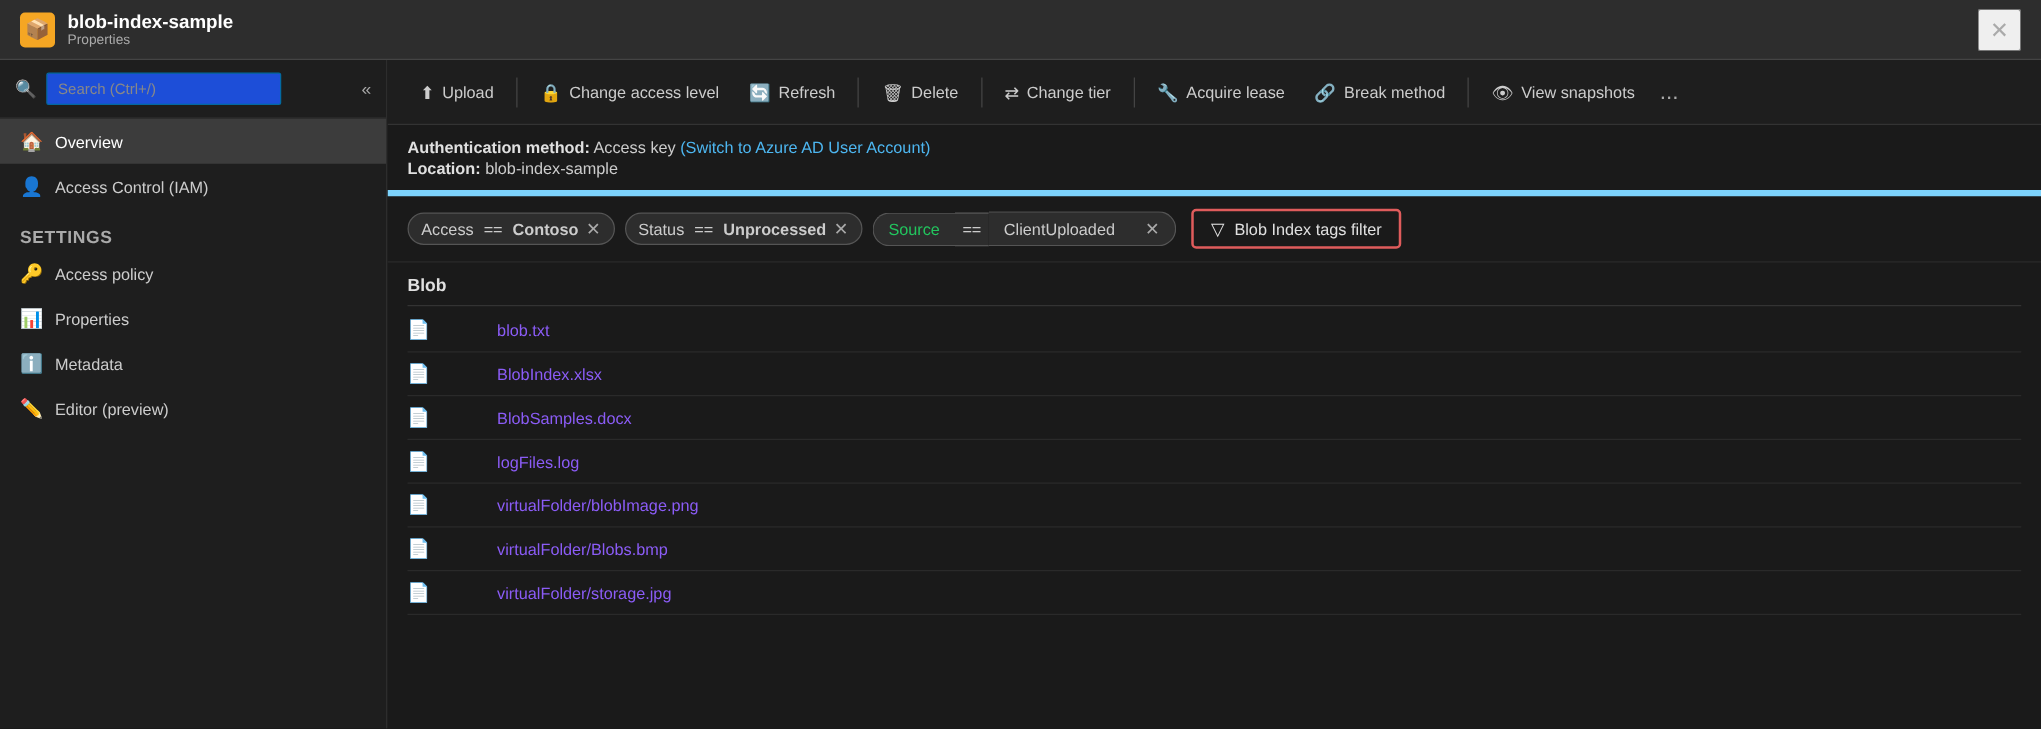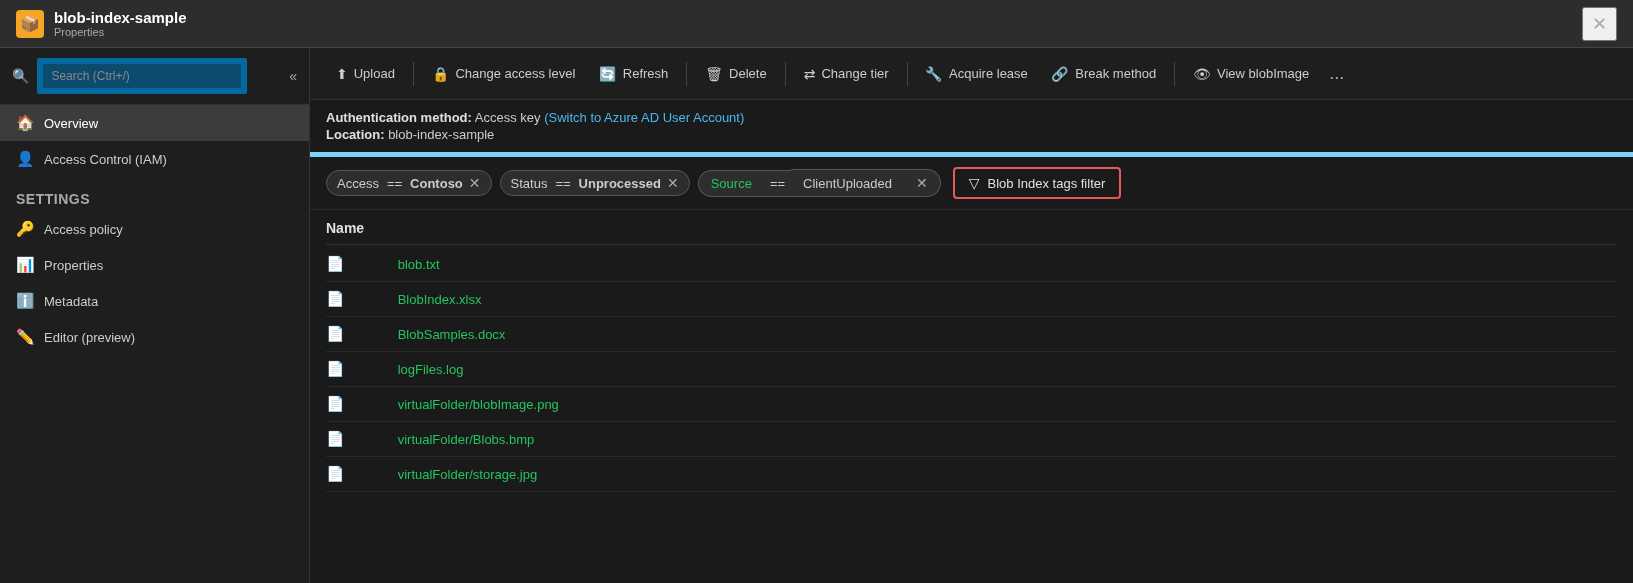--- a/index.html
+++ b/index.html
@@ -71,27 +71,27 @@
       border-right: 1px solid #333;
     }
     .sidebar-search {
       padding: 10px 12px;
       display: flex;
       align-items: center;
       gap: 8px;
       border-bottom: 1px solid #333;
     }
     .sidebar-search input {
-      background: #0c4a6e;
-      border: 6px solid #0369a1;
+      background: #1d4ed8;
+      border: 1px solid #0369a1;
       color: #ccc;
       border-radius: 2px;
       padding: 5px 8px;
       font-size: 12px;
-      width: 210px;
+      width: 188px;
       outline: none;
     }
     .sidebar-search input::placeholder { color: #888; }
     .collapse-btn {
       margin-left: auto;
       color: #aaa;
       font-size: 14px;
       cursor: pointer;
       background: none;
       border: none;
@@ -298,21 +298,21 @@
       color: #ccc;
       font-size: 13px;
       gap: 10px;
     }
     .file-icon {
       font-size: 15px;
       color: #5a9fd4;
       flex-shrink: 0;
     }
     .file-name {
-      color: #22c55e;
+      color: #8b5cf6;
       padding-left: 43px;
     }
 
     
     ::-webkit-scrollbar { width: 6px; }
     ::-webkit-scrollbar-track { background: #1a1a1a; }
     ::-webkit-scrollbar-thumb { background: #444; border-radius: 3px; }
   </style>
 </head>
 <body>
@@ -394,21 +394,21 @@
         <span class="btn-icon">🔧</span>
         <span>Acquire lease</span>
       </button>
       <button class="toolbar-btn">
         <span class="btn-icon">🔗</span>
         <span>Break method</span>
       </button>
       <div class="toolbar-sep"></div>
       <button class="toolbar-btn">
         <span class="btn-icon">👁</span>
-        <span>View blobImage</span>
+        <span>View snapshots</span>
       </button>
       <span class="toolbar-more">...</span>
     </div>
 
     <div class="auth-info">
       <p>
         <strong>Authentication method:</strong>
         <span> Access key </span>
         <a class="auth-link" href="#">(Switch to Azure AD User Account)</a>
       </p>
@@ -440,21 +440,21 @@
         </div>
       </div>
       <button class="blob-index-btn">
         <span style="font-size:14px;">▽</span>
         <span>Blob Index tags filter</span>
       </button>
     </div>
 
     <div class="file-list">
       <div class="file-list-header">
-        <span>Name</span>
+        <span>Blob</span>
       </div>
       <div class="file-row">
         <span class="file-icon">📄</span>
         <span class="file-name">blob.txt</span>
       </div>
       <div class="file-row">
         <span class="file-icon">📄</span>
         <span class="file-name">BlobIndex.xlsx</span>
       </div>
       <div class="file-row">

